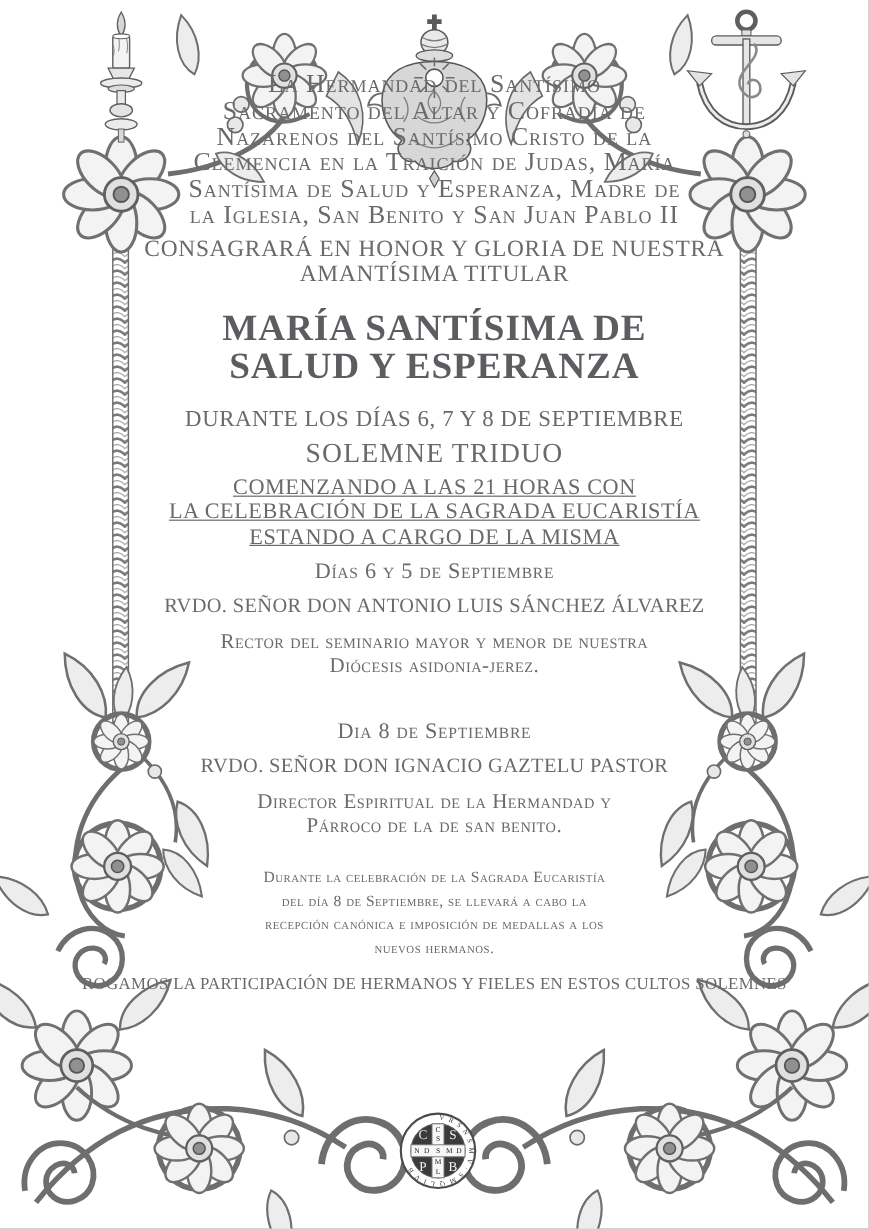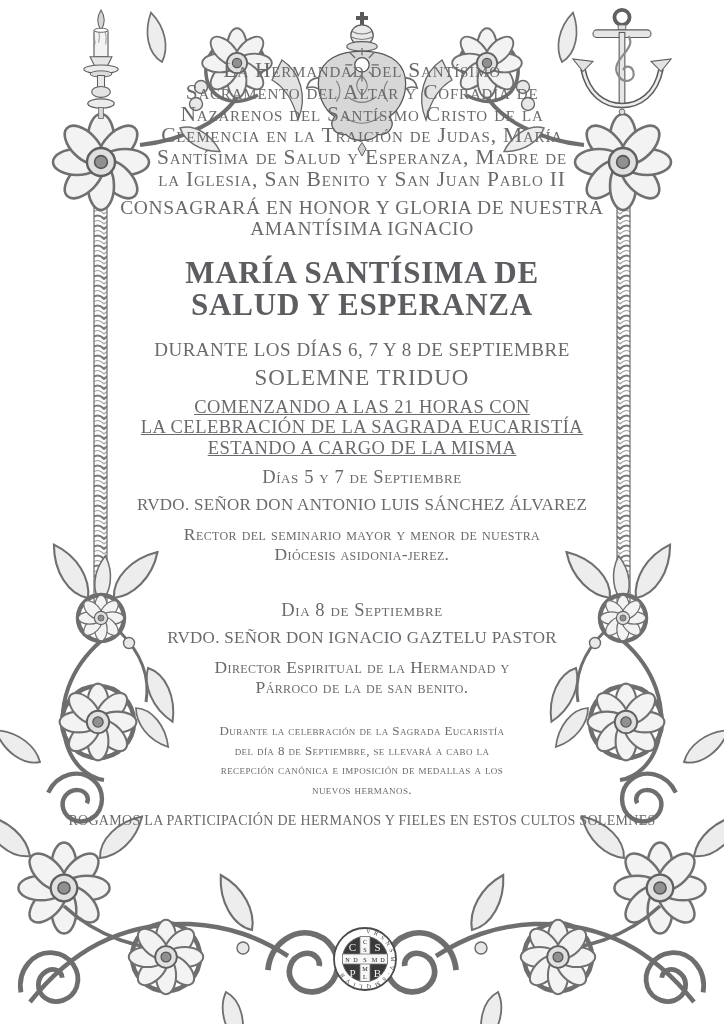--- a/index.html
+++ b/index.html
@@ -202,30 +202,30 @@
   </svg>
 
   <main class="content">
     <p class="intro">La Hermandad del Santísimo
 Sacramento del Altar y Cofradía de
 Nazarenos del Santísimo Cristo de la
 Clemencia en la Traición de Judas, María
 Santísima de Salud y Esperanza, Madre de
 la Iglesia, San Benito y San Juan Pablo II</p>
     <p class="consec">CONSAGRARÁ EN HONOR Y GLORIA DE NUESTRA
-AMANTÍSIMA IGNACIO</p>
+AMANTÍSIMA TITULAR</p>
     <h1 class="title">MARÍA SANTÍSIMA DE
 SALUD Y ESPERANZA</h1>
     <p class="dates">DURANTE LOS DÍAS 6, 7 Y 8 DE SEPTIEMBRE</p>
     <h2 class="solemne">SOLEMNE TRIDUO</h2>
     <p class="schedule">COMENZANDO A LAS 21 HORAS CON
 LA CELEBRACIÓN DE LA SAGRADA EUCARISTÍA
 ESTANDO A CARGO DE LA MISMA</p>
 
-    <p class="sc h-day">Días 5 y 7 de Septiembre</p>
+    <p class="sc h-day">Días 6 y 5 de Septiembre</p>
     <p class="celebrant">RVDO. SEÑOR DON ANTONIO LUIS SÁNCHEZ ÁLVAREZ</p>
     <p class="sc role">Rector del seminario mayor y menor de nuestra
 Diócesis asidonia-jerez.</p>
 
     <p class="sc h-day gap-top">Dia 8 de Septiembre</p>
     <p class="celebrant">RVDO. SEÑOR DON IGNACIO GAZTELU PASTOR</p>
     <p class="sc role">Director Espiritual de la Hermandad y
 Párroco de la de san benito.</p>
 
     <p class="sc reception">Durante la celebración de la Sagrada Eucaristía

